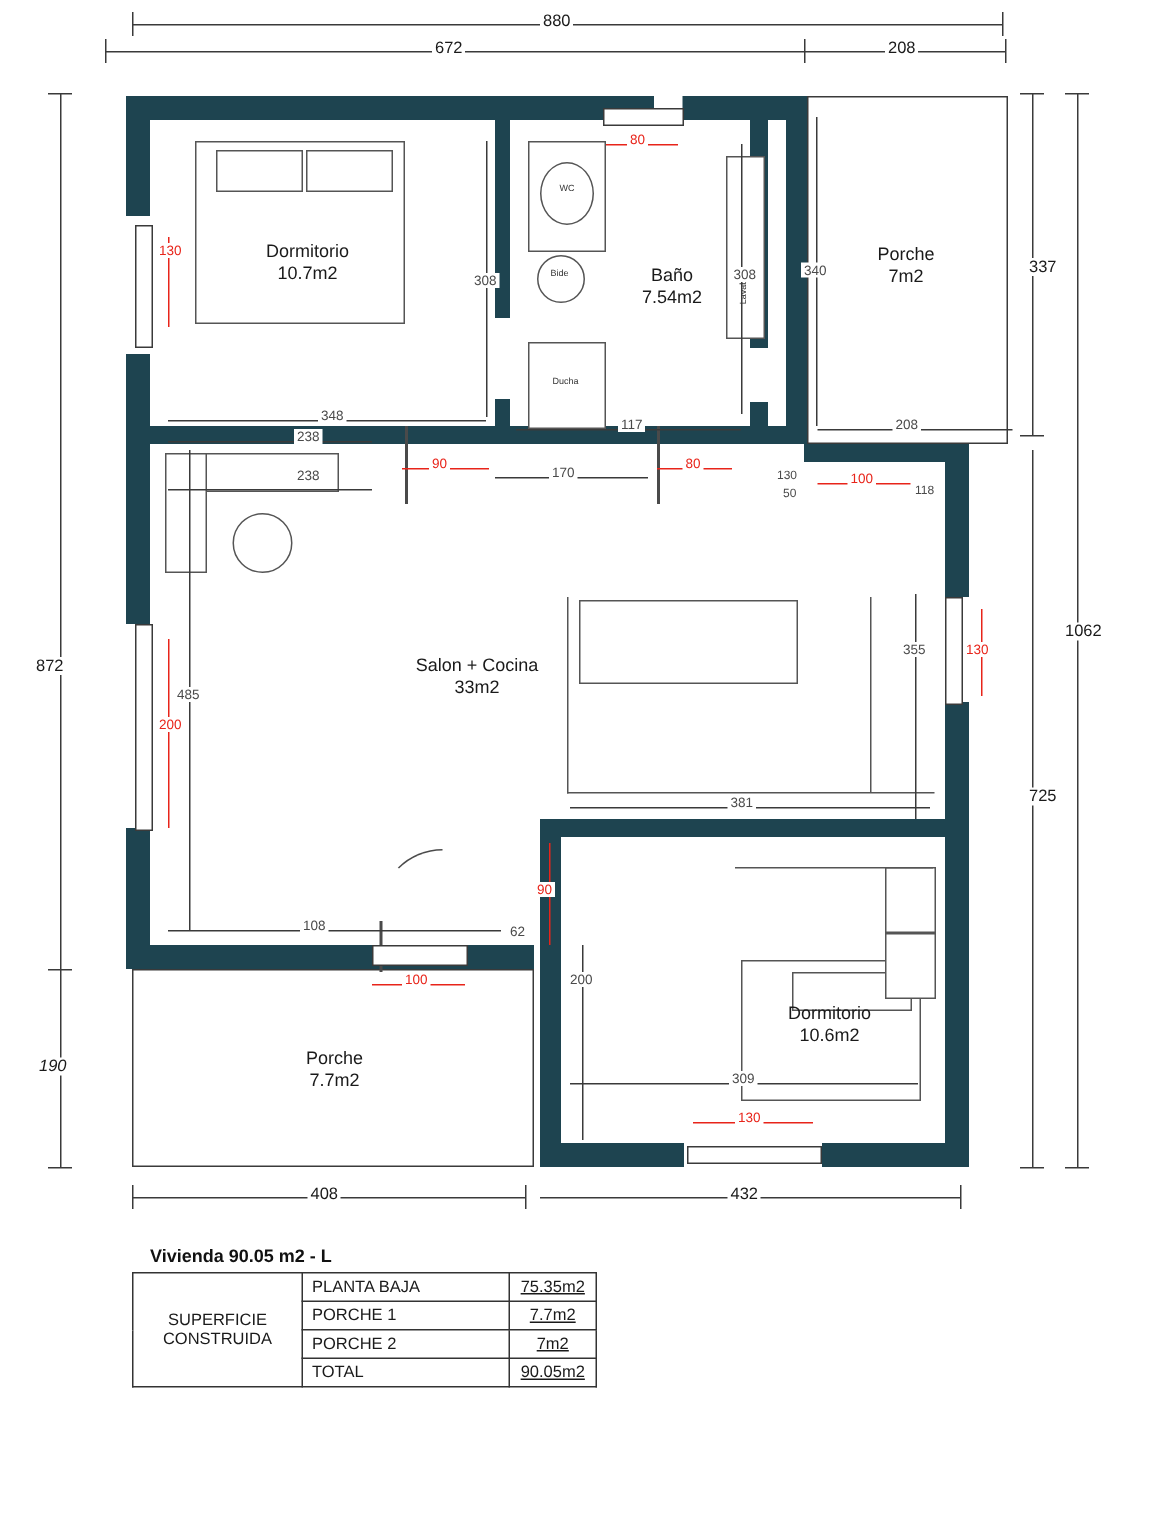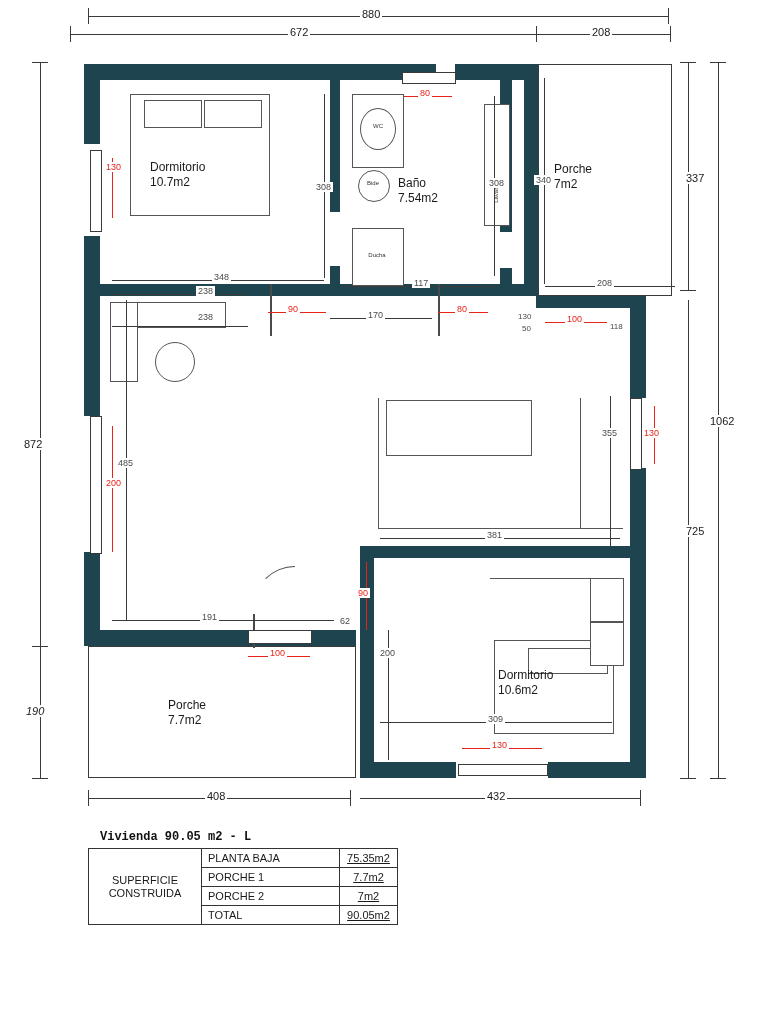--- a/index.html
+++ b/index.html
@@ -6,31 +6,31 @@
   body{width:770px;height:1016px;font-family:"Liberation Sans",sans-serif;color:#1a1a1a;position:relative;overflow:hidden;}
   .plan{position:absolute;left:0;top:0;width:770px;height:1016px;}
   
   .wall{background:#1e4450;position:absolute;}
   .room-fill{background:#ffffff;border:1px solid #3a3a3a;position:absolute;}
   .dim-line{position:absolute;background:#3a3a3a;}
   .dim-line.red{background:#e8241a;}
   .dim-text{position:absolute;font-size:9px;color:#4a4a4a;background:#fff;padding:0 2px;white-space:nowrap;}
   .dim-text.red{color:#e8241a;}
   .dim-text.black{color:#1a1a1a;font-size:11px;}
-  .room-label{position:absolute;text-align:left;font-size:12px;line-height:15px;color:#1a1a1a;white-space:nowrap;}
+  .room-label{position:absolute;text-align:center;font-size:12px;line-height:15px;color:#1a1a1a;white-space:nowrap;}
   .small-label{position:absolute;font-size:6px;color:#333;text-align:center;white-space:nowrap;}
   .furn{position:absolute;border:1px solid #555;background:#fff;}
   .circ{position:absolute;border:1px solid #555;border-radius:50%;background:#fff;}
   .door-arc{position:absolute;border:1px solid #4a4a4a;border-radius:50%;background:transparent;}
   .door-leaf{position:absolute;background:#4a4a4a;}
   .tick{position:absolute;background:#3a3a3a;width:1px;}
   .tickh{position:absolute;background:#3a3a3a;height:1px;}
   
   .titleblock{position:absolute;left:88px;top:830px;width:310px;}
-  .tb-title{font-size:12px;font-weight:bold;color:#111;margin-left:12px;margin-bottom:4px;font-family:Liberation Mono, monospace;}
+  .tb-title{font-size:12px;font-weight:bold;color:#111;margin-left:12px;margin-bottom:4px;}
   .tb-box{border:1px solid #333;font-size:11px;text-align:center;padding:3px 0;}
   .tb-scale{text-align:center;font-size:11px;padding:4px 0 3px 0;}
   table.tb{border-collapse:collapse;width:100%;font-size:11px;}
   table.tb td{border:1px solid #333;padding:3px 6px;}
   td.lblcol{width:100px;text-align:center;font-size:11px;line-height:13px;}
   td.namecol{width:125px;text-align:left;padding-left:8px;}
   td.valcol{text-align:center;text-decoration:underline;}
 </style>
 </head>
 <body>
@@ -212,21 +212,21 @@
   <div class="dim-line" style="left:126px;top:300px;width:1px;height:320px;"></div>
   <div class="dim-text" style="left:116px;top:458px;">485</div>
   <div class="dim-line red" style="left:112px;top:426px;width:1px;height:126px;"></div>
   <div class="dim-text red" style="left:104px;top:478px;">200</div>
   <div class="room-fill" style="left:90px;top:416px;width:10px;height:136px;"></div>
 
   <div class="dim-line" style="left:380px;top:538px;width:240px;height:1px;"></div>
   <div class="dim-text" style="left:485px;top:530px;">381</div>
 
   <div class="dim-line" style="left:112px;top:620px;width:222px;height:1px;"></div>
-  <div class="dim-text" style="left:200px;top:612px;">191</div>
+  <div class="dim-text" style="left:200px;top:612px;">108</div>
 
   <div class="dim-line red" style="left:248px;top:656px;width:62px;height:1px;"></div>
   <div class="dim-text red" style="left:268px;top:648px;">100</div>
   <div class="room-fill" style="left:248px;top:630px;width:62px;height:12px;"></div>
 
   <div class="dim-line red" style="left:366px;top:562px;width:1px;height:68px;"></div>
   <div class="dim-text red" style="left:356px;top:588px;">90</div>
 
   <div class="dim-text" style="left:338px;top:616px;">62</div>
 
@@ -244,20 +244,24 @@
     <span>Dormitorio</span><br>
     <span>10.7m2</span>
   </div>
   <div class="room-label" style="left:398px;top:176px;width:100px;">
     <span>Baño</span><br>
     <span>7.54m2</span>
   </div>
   <div class="room-label" style="left:554px;top:162px;width:100px;">
     <span>Porche</span><br>
     <span>7m2</span>
+  </div>
+  <div class="room-label" style="left:250px;top:436px;width:136px;">
+    <span>Salon + Cocina</span><br>
+    <span>33m2</span>
   </div>
   <div class="room-label" style="left:498px;top:668px;width:110px;">
     <span>Dormitorio</span><br>
     <span>10.6m2</span>
   </div>
   <div class="room-label" style="left:168px;top:698px;width:110px;">
     <span>Porche</span><br>
     <span>7.7m2</span>
   </div>
 

